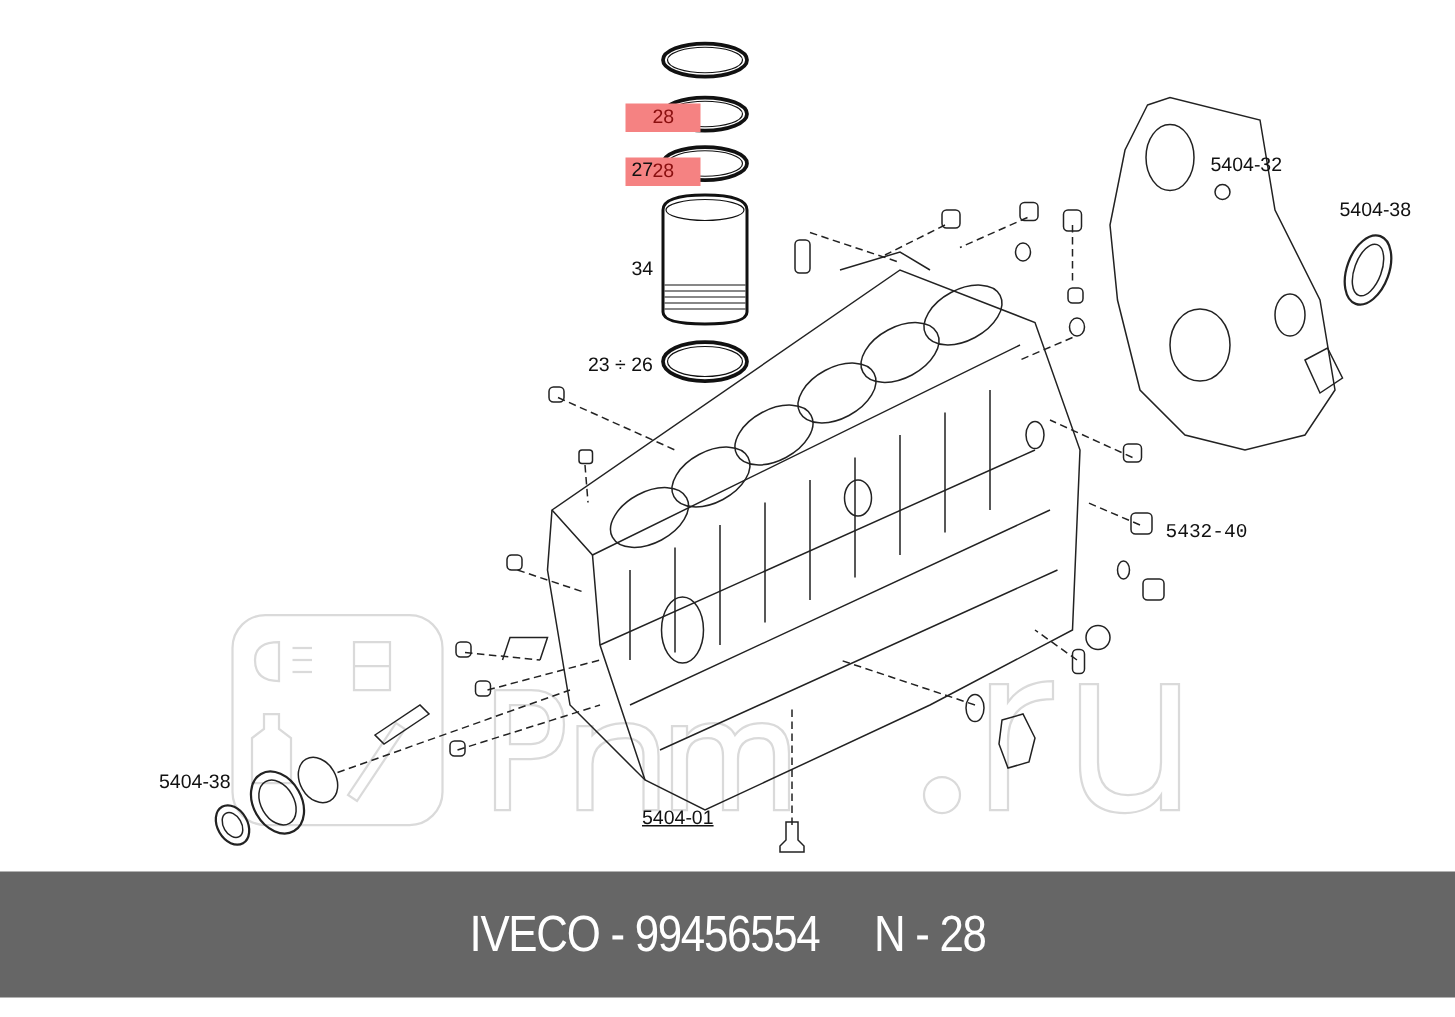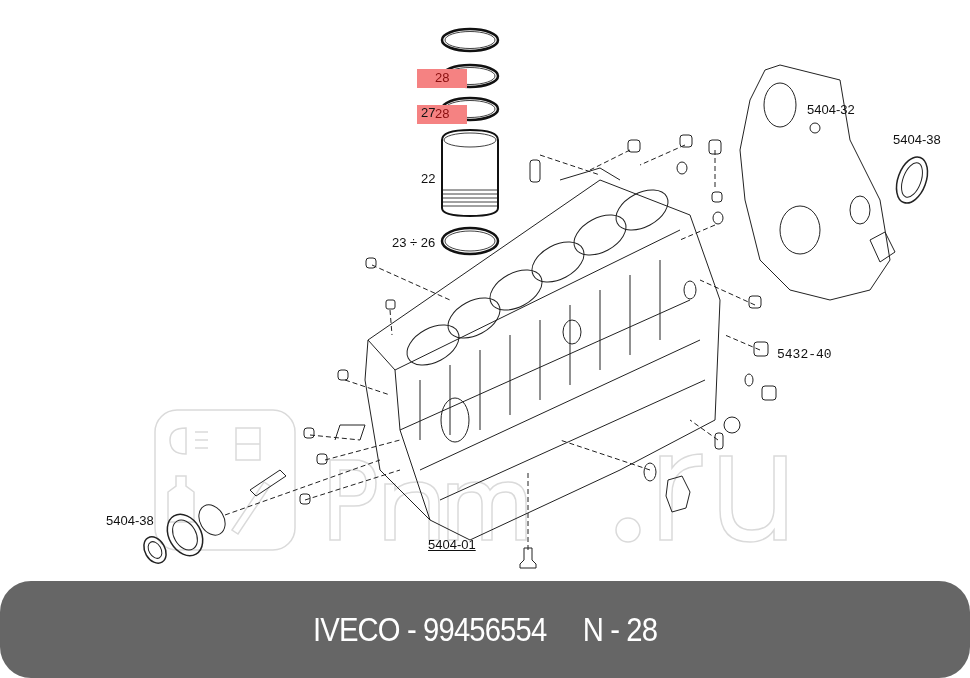--- a/index.html
+++ b/index.html
@@ -1,21 +1,21 @@
 <!DOCTYPE html>
 <html><head>
   <meta charset="utf-8">
   <style>
     html, body { margin: 0; padding: 0; background: #ffffff; }
     body { width: 970px; height: 678px; position: relative; overflow: hidden; font-family: "Liberation Sans", sans-serif; }
     .canvas { position: absolute; left: 0; top: 0; width: 970px; height: 580px; background: #ffffff; }
     .canvas svg { position: absolute; left: 0; top: 0; }
     .label { position: absolute; font-family: "Liberation Sans", sans-serif; font-size: 13px; color: #111; line-height: 1; white-space: nowrap; }
     .badge { position: absolute; background: #f58282; color: #8a0f0f; font-family: "Liberation Sans", sans-serif; font-size: 13px; line-height: 17px; padding: 0 18px; height: 19px; box-sizing: border-box; margin-top: 38px; }
-    .footer { position: absolute; left: 0; top: 581px; width: 970px; height: 97px; background: #666666; display: flex; align-items: center; justify-content: center; border-radius: 31px; }
+    .footer { position: absolute; left: 0; top: 581px; width: 970px; height: 84px; background: #666666; display: flex; align-items: center; justify-content: center; }
     .footer-text { color: #ffffff; font-family: "Liberation Sans", sans-serif; font-size: 34px; letter-spacing: -1px; transform: scaleX(0.86); white-space: pre; }
   </style>
 </head>
 <body>
 
 <div class="canvas">
   <svg width="970" height="580" viewBox="0 0 970 580">
 
     <g fill="none" stroke="#dadada" stroke-width="1.5">
       <rect x="155" y="410" width="140" height="140" rx="22"></rect>
@@ -143,21 +143,21 @@
       <path d="M668 480 l14 -4 l8 16 l-4 16 l-14 4 l-6 -16z"></path>
       <path d="M524 548 h8 v12 l4 4 v4 h-16 v-4 l4 -4z"></path>
       <path d="M335 440 l5 -15 h25 l-5 15"></path>
       <path d="M250 490 l30 -20 l6 6 l-30 20z"></path>
     </g>
   </svg>
 
   <div class="badge" style="left:417px; top:31px;">28</div>
   <div class="badge" style="left:417px; top:67px;">28</div>
   <div class="label" style="left:421px; top:106px;">27</div>
-  <div class="label" style="left:421px; top:172px;">22</div>
+  <div class="label" style="left:421px; top:172px;">34</div>
   <div class="label" style="left:392px; top:236px;">23 ÷ 26</div>
   <div class="label" style="left:807px; top:55px;margin-top:48px;">5404-32</div>
   <div class="label" style="left:893px; top:133px;">5404-38</div>
   <div class="label" style="left:777px; top:348px;font-family:Liberation Mono, monospace;">5432-40</div>
   <div class="label" style="left:106px; top:514px;">5404-38</div>
   <div class="label" style="left:428px; top:538px;text-decoration:underline;">5404-01</div>
 </div>
 
 <div class="footer">
   <div class="footer-text">IVECO - 99456554     N - 28</div>

